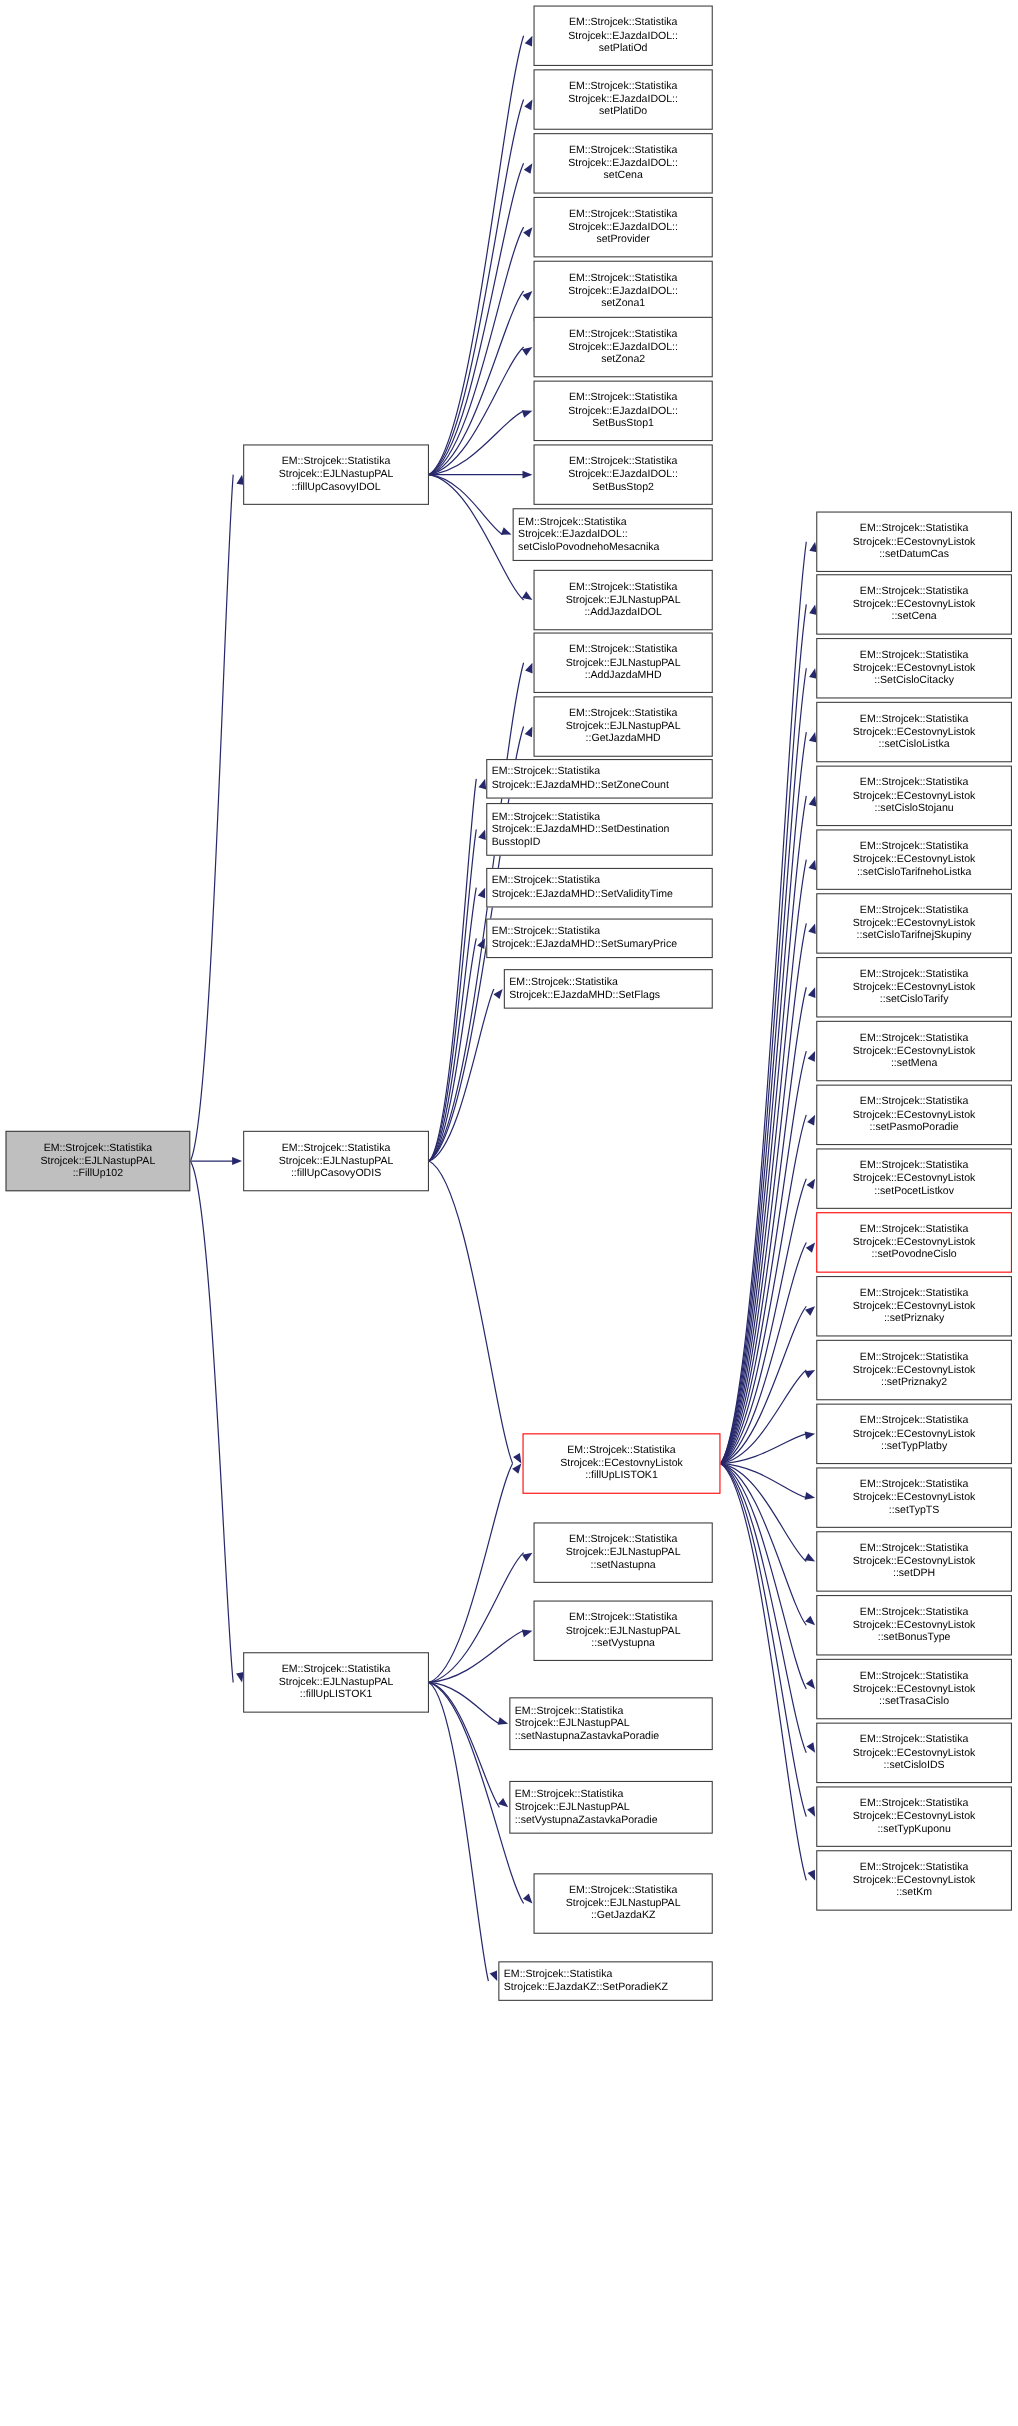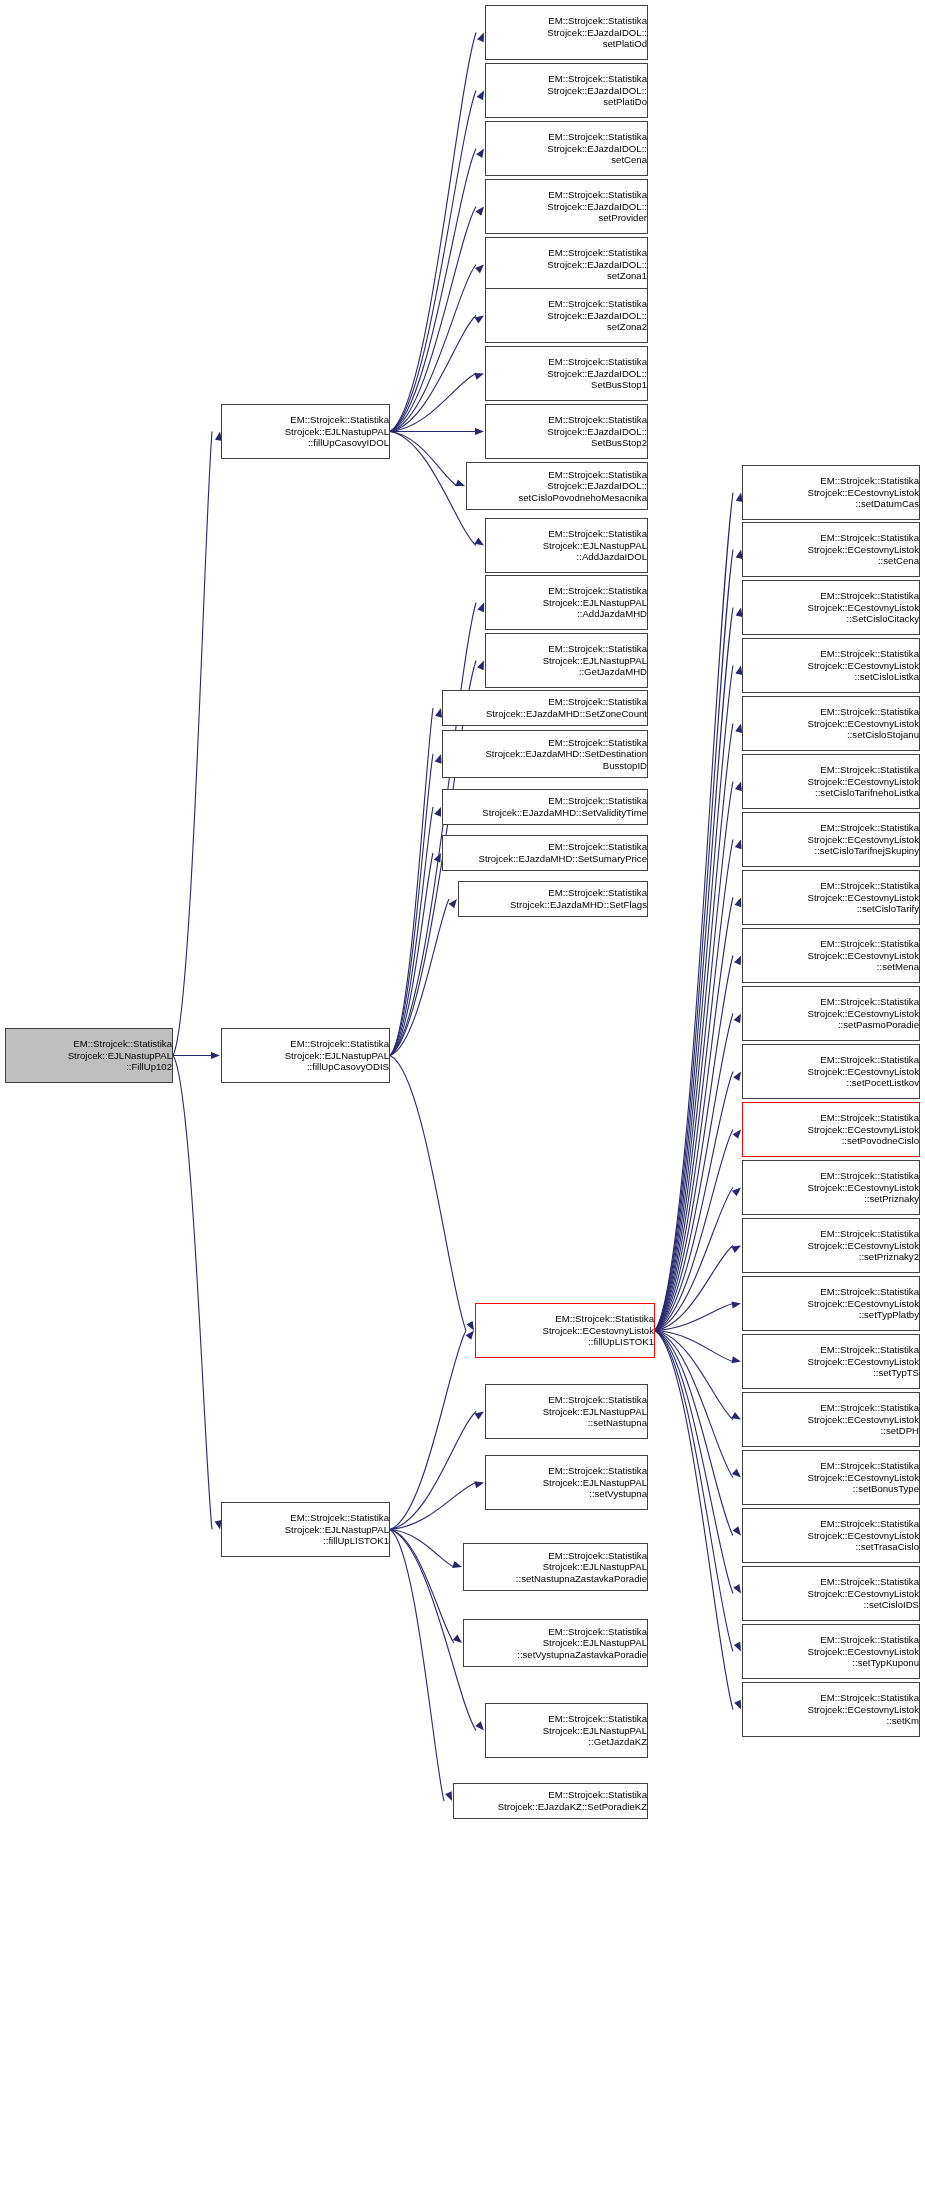--- a/index.html
+++ b/index.html
@@ -33,21 +33,21 @@
     border:1px solid #404040;
   }
   .node.hl{
     border:1.6px solid #ff0000;
   }
   .node.lft{
     text-align:left;
     align-items:flex-start;
     padding-left:4px;
   }
-  .node span{display:block;width:100%;text-align:right;}
+  .node span{display:block;width:100%;}
   svg#edges{
     position:absolute;
     left:0;top:0;
     width:925px;height:2205px;
     z-index:1;
     pointer-events:none;
   }
   svg#edges path{fill:none;stroke:#27286b;stroke-width:1.1px;}
   svg#edges polygon{fill:#27286b;stroke:none;}
 </style>

